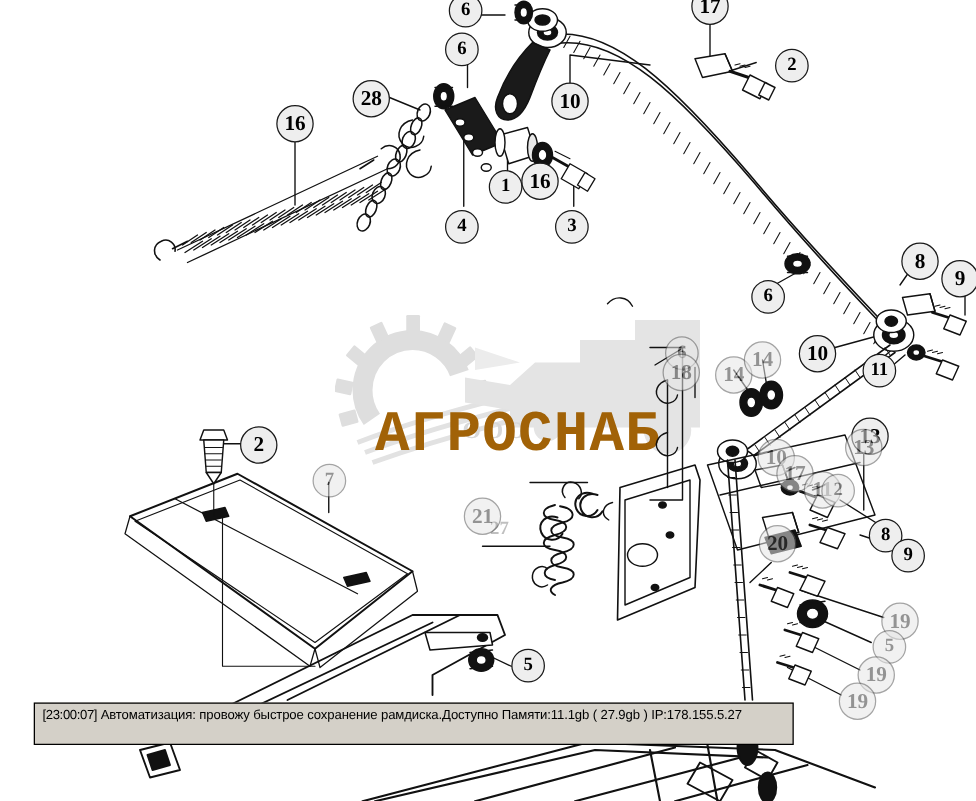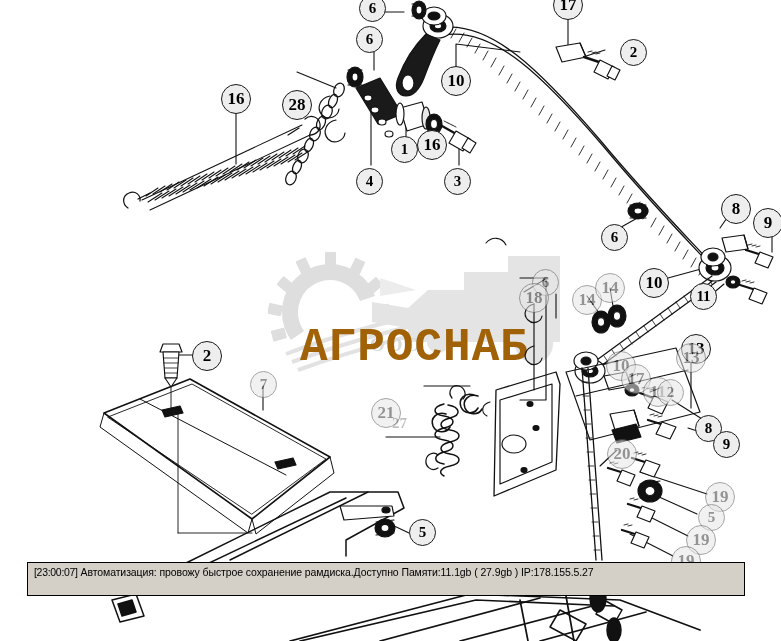--- a/index.html
+++ b/index.html
@@ -24,21 +24,21 @@
   
   .cal{position:absolute;width:30px;height:30px;border-radius:50%;
        background:#eeeeee;border:1.3px solid #1a1a1a;
        display:flex;align-items:center;justify-content:center;
        font-family:"Liberation Serif",serif;font-weight:bold;font-size:17px;color:#000;
        box-sizing:border-box;}
   .cal.sm{width:27px;height:27px;font-size:15px;}
   .cal.faint{background:#e6e6e6;border-color:#5a5a5a;color:#3b3b3b;opacity:.55;}
 
   
-  #logbox{position:absolute;left:27px;top:562px;width:718px;height:34px;
+  #logbox{position:absolute;left:27px;top:562px;width:608px;height:34px;
           background:#d4d0c8;border:1.6px solid #000;box-sizing:border-box;
           padding:2px 6px 0 6px;}
   .logline{font-family:"Liberation Sans",sans-serif;font-size:10.5px;color:#000;
            white-space:nowrap;line-height:15px;letter-spacing:-0.1px;}
   .logline .ts{letter-spacing:-0.3px;}
 </style>
 </head>
 <body>
 
 <div id="stage">
@@ -440,21 +440,21 @@
       </g>
 
       <path d="M486 243 c6 -7 16 -6 20 2" stroke-width="1.1"></path>
 
     </g>
   </svg>
 
   <div class="cal" style="left:221px;top:84px;">
       <span>16</span>
     </div>
-  <div class="cal" style="left:282px;top:64px;margin-top:26px;">
+  <div class="cal" style="left:282px;top:64px;">
       <span>28</span>
     </div>
   <div class="cal sm" style="left:356px;top:26px;">
       <span>6</span>
     </div>
   <div class="cal sm" style="left:359px;top:-5px;">
       <span>6</span>
     </div>
   <div class="cal" style="left:553px;top:-10px;">
       <span>17</span>
@@ -491,21 +491,21 @@
     </div>
   <div class="cal sm" style="left:690px;top:283px;">
       <span>11</span>
     </div>
   <div class="cal" style="left:681px;top:302px;margin-top:32px;">
       <span>13</span>
     </div>
   <div class="cal sm faint" style="left:532px;top:269px;">
       <span>6</span>
     </div>
-  <div class="cal faint" style="left:519px;top:283px;">
+  <div class="cal faint" style="left:530px;top:283px;">
       <span>18</span>
     </div>
   <div class="cal faint" style="left:572px;top:285px;">
       <span>14</span>
     </div>
   <div class="cal faint" style="left:595px;top:273px;">
       <span>14</span>
     </div>
   <div class="cal faint" style="left:606px;top:351px;">
       <span>10</span>
@@ -521,21 +521,21 @@
     </div>
   <div class="cal faint" style="left:676px;top:343px;">
       <span>13</span>
     </div>
   <div class="cal sm" style="left:695px;top:415px;">
       <span>8</span>
     </div>
   <div class="cal sm" style="left:713px;top:431px;">
       <span>9</span>
     </div>
-  <div class="cal faint" style="left:607px;top:439px;">
+  <div class="cal faint" style="left:607px;top:420px;">
       <span>20</span>
     </div>
   <div class="cal faint" style="left:705px;top:482px;">
       <span>19</span>
     </div>
   <div class="cal sm faint" style="left:698px;top:504px;">
       <span>5</span>
     </div>
   <div class="cal faint" style="left:686px;top:525px;">
       <span>19</span>

